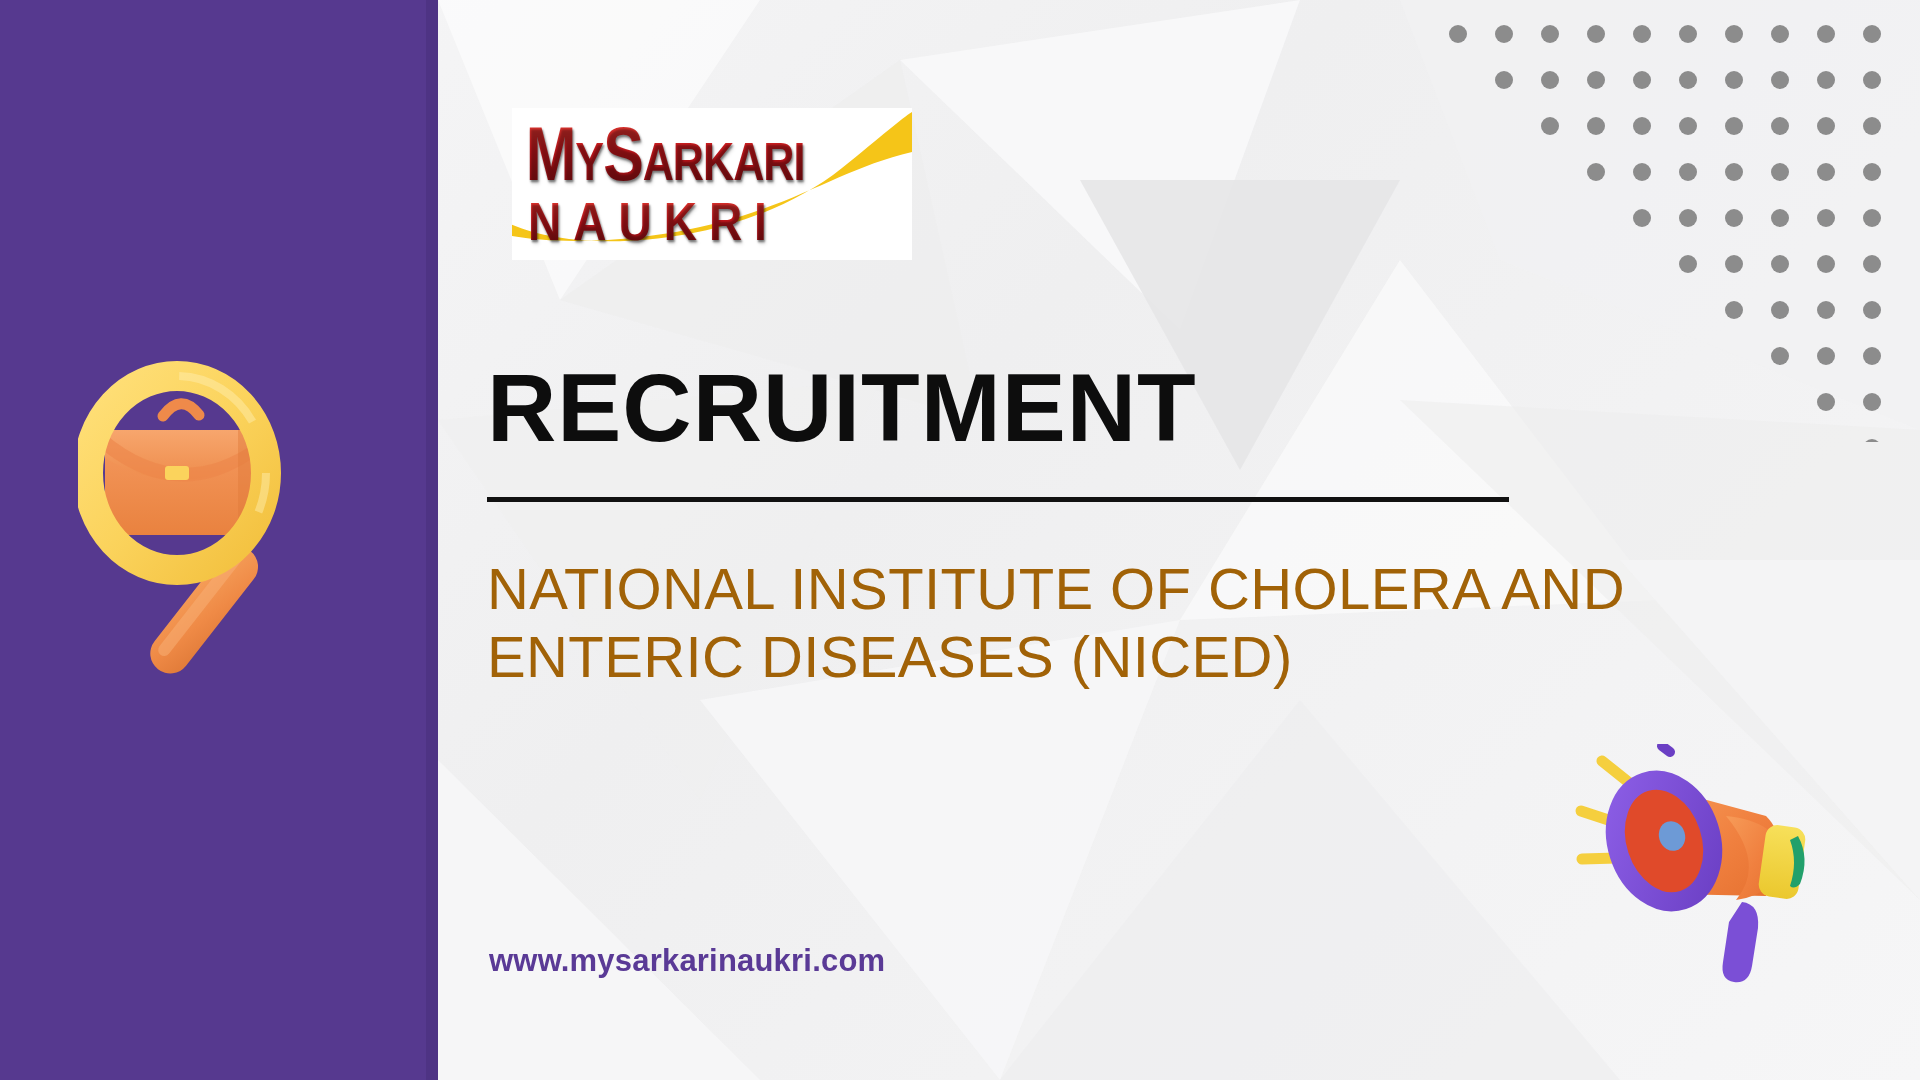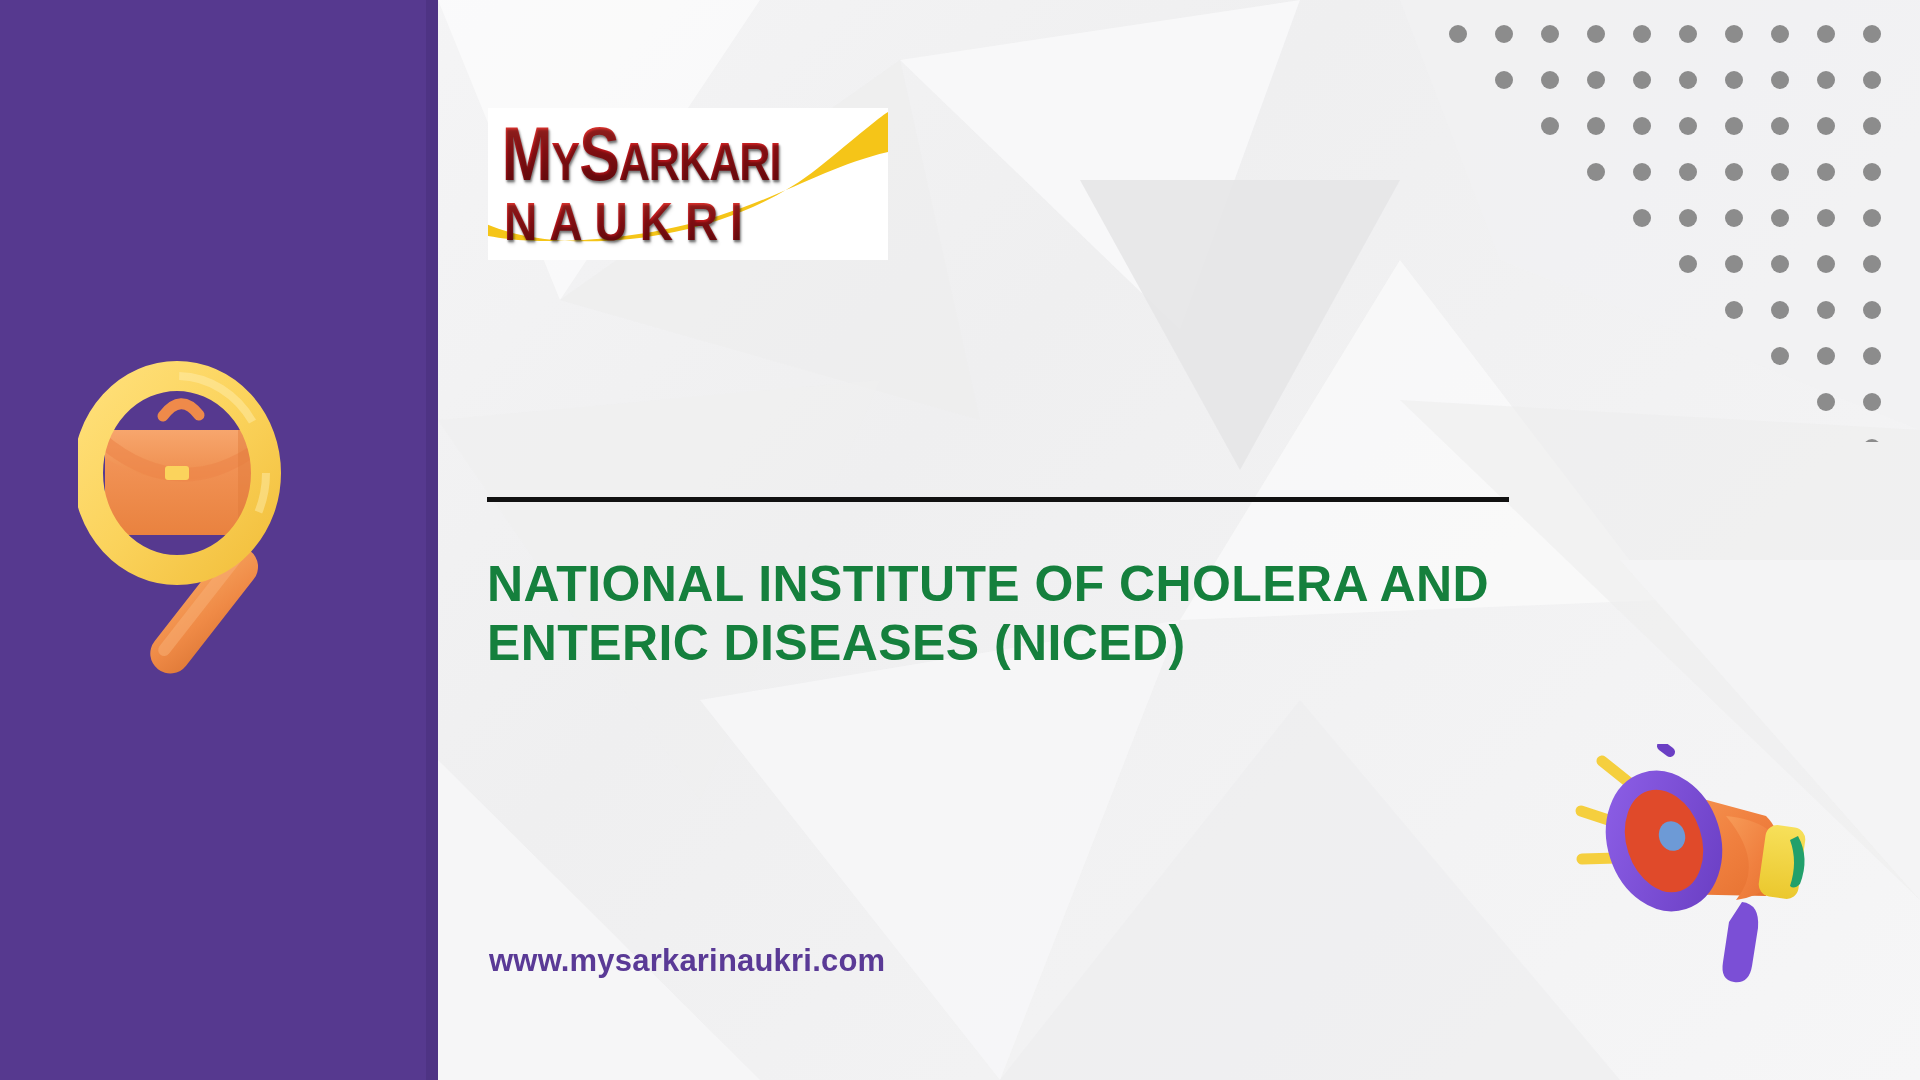--- a/index.html
+++ b/index.html
@@ -32,21 +32,21 @@
     position:absolute; left:426px; top:0;
     width:12px; height:1080px;
     background:#4e3384;
   }
 
   
   #magnifier { position:absolute; left:78px; top:338px; width:270px; height:370px; }
 
   
   #logo-box {
-    position:absolute; left:488px; top:108px;
+    position:absolute; left:512px; top:108px;
     width:400px; height:152px;
     background:#ffffff;
     display:flex; flex-direction:column;
     justify-content:center;
     overflow:hidden;
   }
   #logo-swoosh {
     position:absolute; left:0; top:0; width:400px; height:152px;
   }
   .logo-line {
@@ -88,21 +88,21 @@
     font-size:96px; font-weight:bold; color:#0d0d0d;
     letter-spacing:1px; line-height:1;
   }
   #divider {
     position:absolute; left:487px; top:497px;
     width:1022px; height:5px; background:#111111;
   }
   #subheading {
     position:absolute; left:487px; top:555px;
     width:1230px;
-    font-size:50px; font-weight:bold; color:#15803d;
+    font-size:58px; font-weight:normal; color:#a16207;
     line-height:1.18; letter-spacing:0.4px;
   }
   #website {
     position:absolute; left:489px; top:943px;
     font-size:31px; font-weight:bold; color:#5a3a96;
     letter-spacing:0.2px;
   }
 
   
   #megaphone { position:absolute; left:1566px; top:744px; width:290px; height:250px; }
@@ -180,20 +180,21 @@
 
   <div id="logo-box">
     <svg id="logo-swoosh" viewBox="0 0 400 152">
       <path d="M-10 112 C 60 150, 230 140, 330 60 C 370 28, 390 10, 400 4
                L400 44 C 340 58, 300 86, 230 108 C 140 136, 40 138, -10 126 Z" fill="#f5c518"></path>
     </svg>
     <div class="logo-line" id="logo-line1">M<span class="small">Y</span>S<span class="small">ARKARI</span></div>
     <div class="logo-line" id="logo-line2">NAUKRI</div>
   </div>
 
+  <div id="headline">RECRUITMENT</div>
 
   <div id="divider"></div>
 
   <div id="subheading">NATIONAL INSTITUTE OF CHOLERA AND ENTERIC DISEASES (NICED)</div>
 
   <div id="website">www.mysarkarinaukri.com</div>
 
   <div id="megaphone">
     <svg width="290" height="250" viewBox="0 0 290 250">
       <defs>

